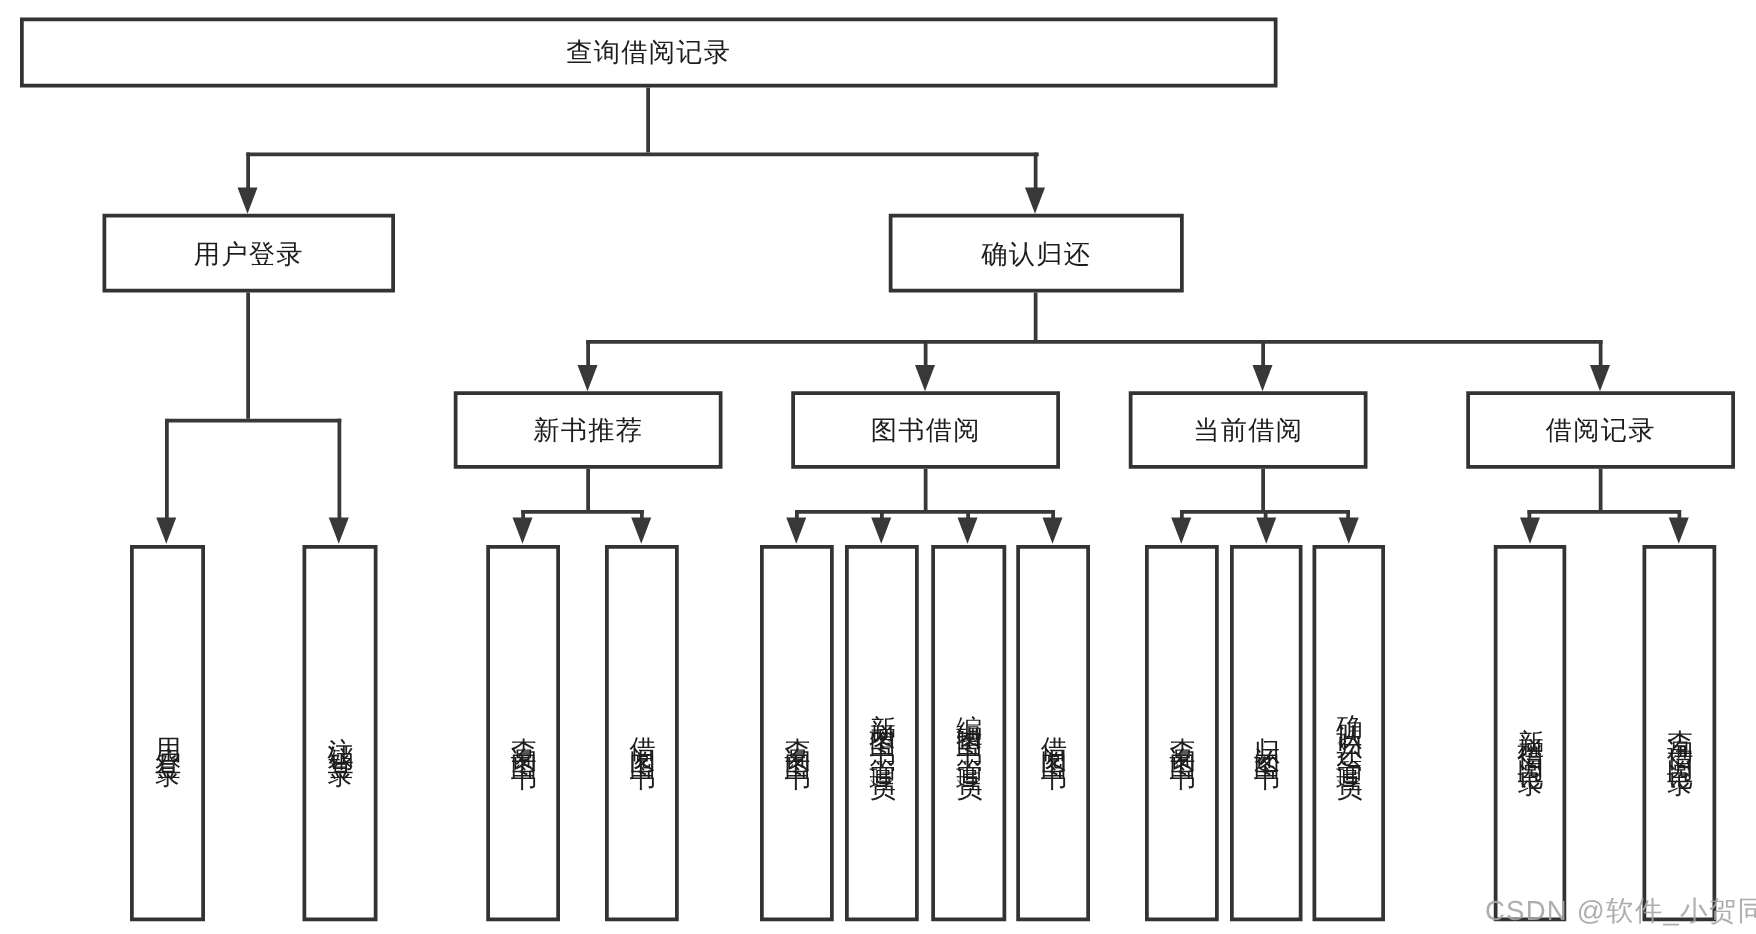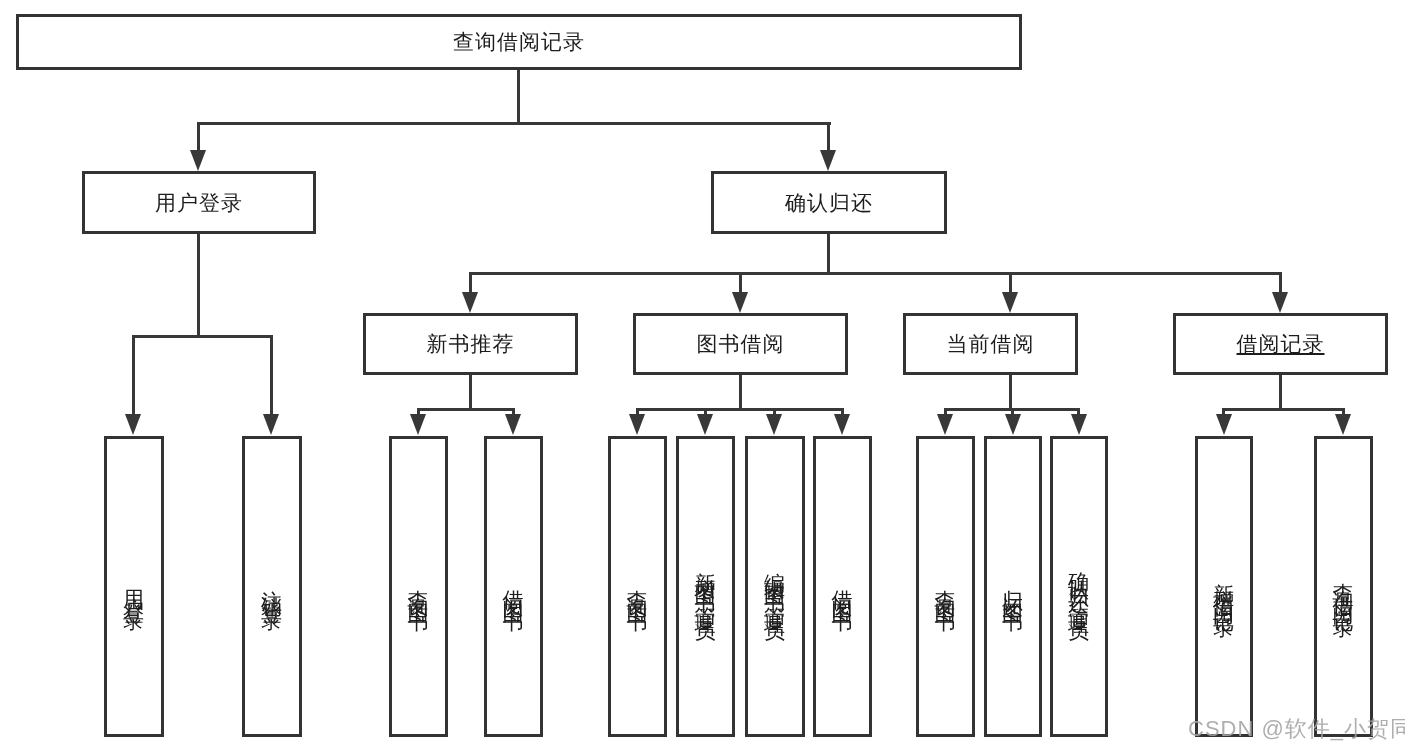--- a/index.html
+++ b/index.html
@@ -81,22 +81,22 @@
   <div class="v" style="left:739px; top:272px; height:22px;"></div>
   <div class="v" style="left:1009px; top:272px; height:22px;"></div>
   <div class="v" style="left:1279px; top:272px; height:22px;"></div>
   <div class="arr" style="left:462px; top:292px;"></div>
   <div class="arr" style="left:732px; top:292px;"></div>
   <div class="arr" style="left:1002px; top:292px;"></div>
   <div class="arr" style="left:1272px; top:292px;"></div>
 
   <div class="box" style="left:363px; top:313px; width:215px; height:62px;">新书推荐</div>
   <div class="box" style="left:633px; top:313px; width:215px; height:62px;">图书借阅</div>
-  <div class="box" style="left:903px; top:313px; width:175px; height:62px;">当前借阅</div>
-  <div class="box" style="left:1173px; top:313px; width:215px; height:62px;text-decoration:underline;">借阅记录</div>
+  <div class="box" style="left:903px; top:313px; width:191px; height:62px;">当前借阅</div>
+  <div class="box" style="left:1173px; top:313px; width:215px; height:62px;">借阅记录</div>
 
   <div class="v" style="left:469px; top:375px; height:33px;"></div>
   <div class="h" style="left:417px; top:408px; width:98px;"></div>
   <div class="v" style="left:417px; top:408px; height:8px;"></div>
   <div class="v" style="left:512px; top:408px; height:8px;"></div>
   <div class="arr" style="left:410px; top:414px;"></div>
   <div class="arr" style="left:505px; top:414px;"></div>
 
   <div class="v" style="left:739px; top:375px; height:33px;"></div>
   <div class="h" style="left:636px; top:408px; width:207px;"></div>

